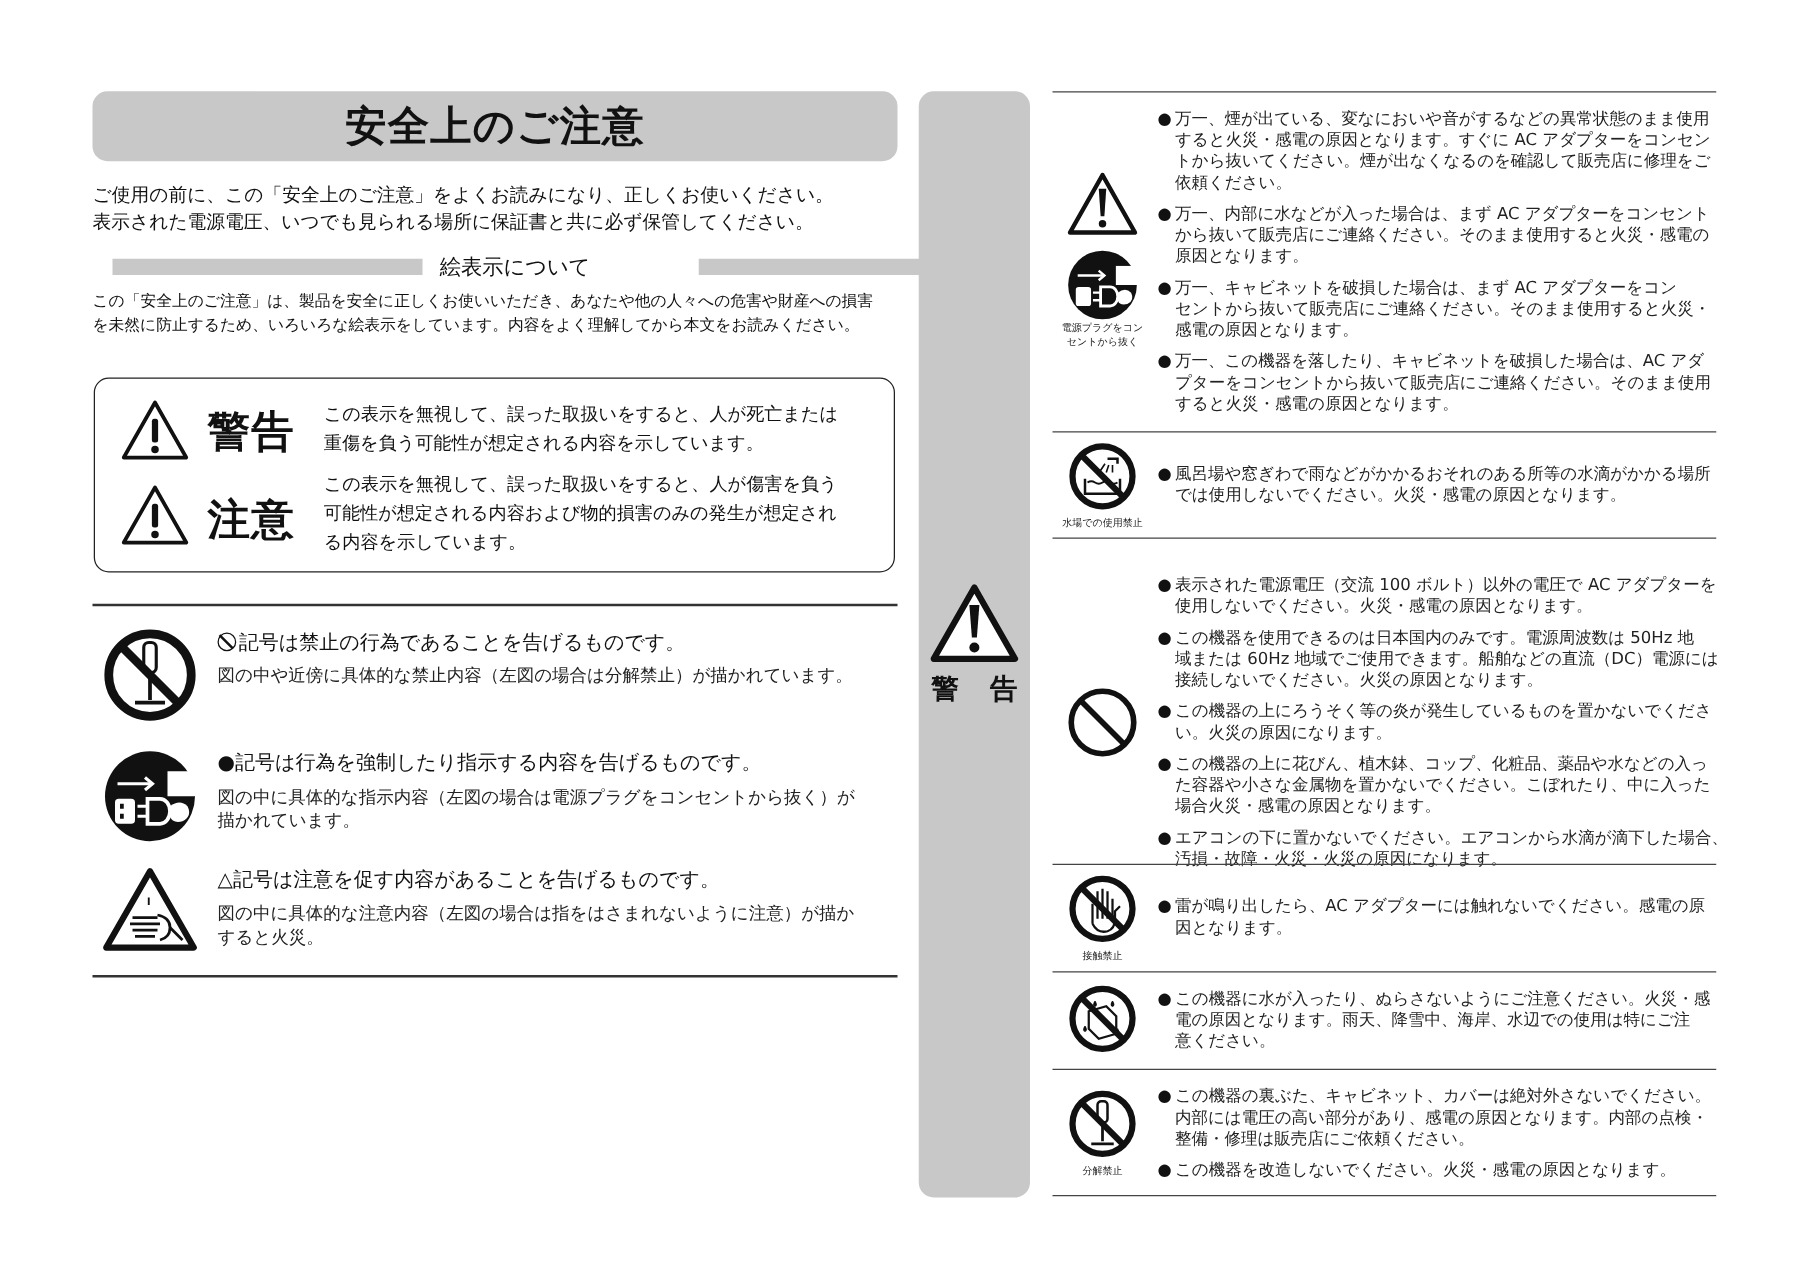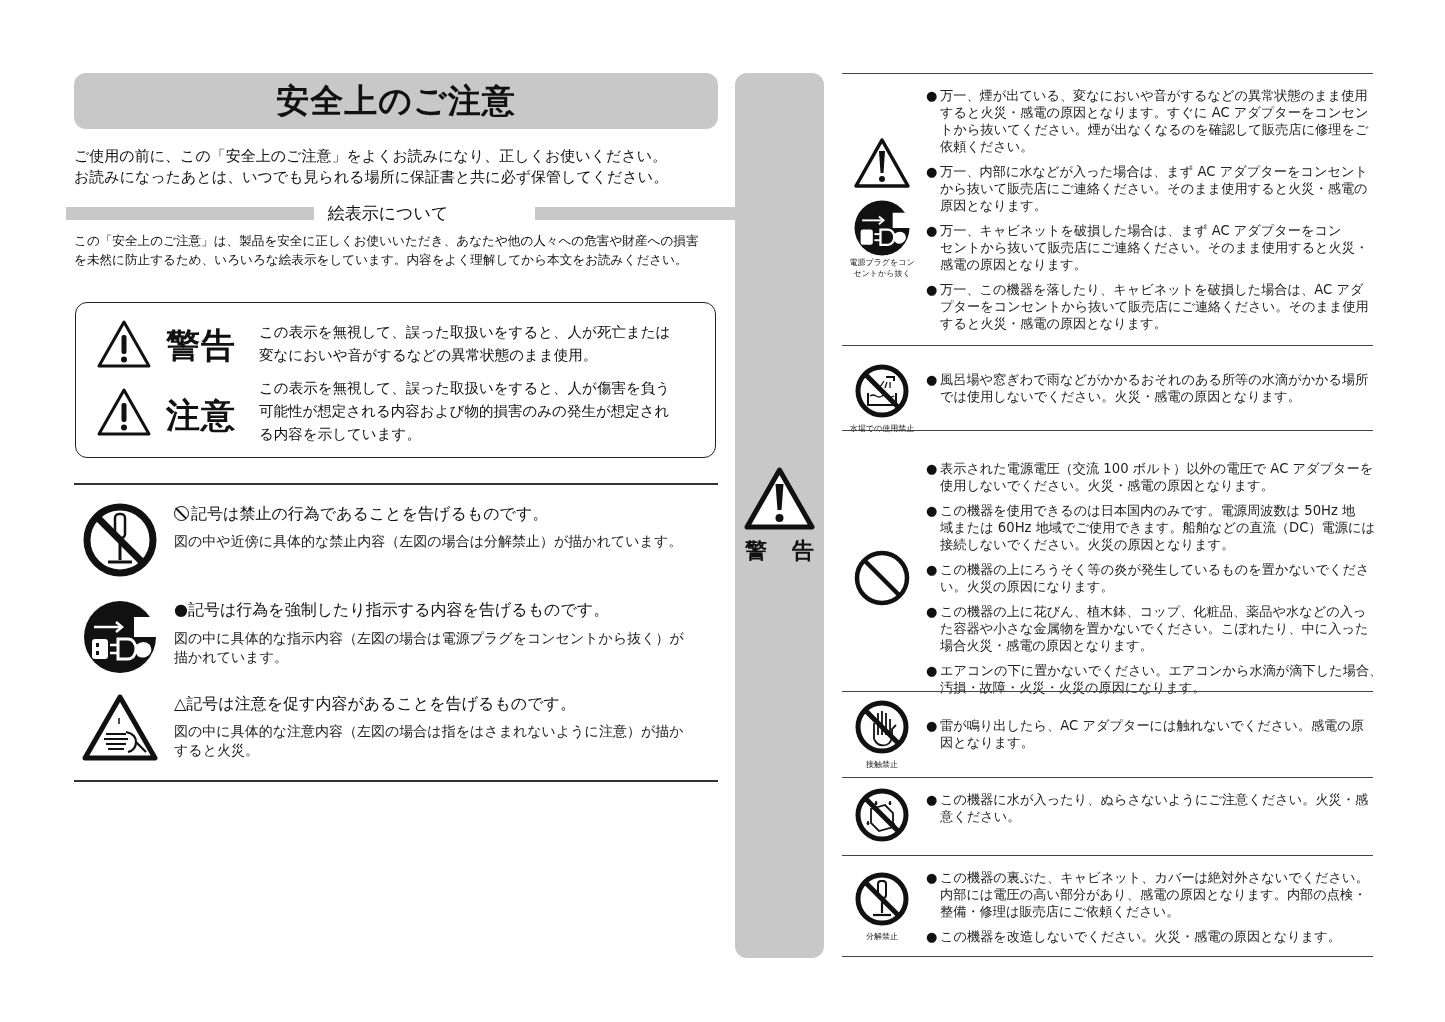--- a/index.html
+++ b/index.html
@@ -13,21 +13,21 @@
   .title-bar {
     left: 74px; top: 73px; width: 644px; height: 56px;
     background: #c8c8c8; border-radius: 12px;
     display: flex; align-items: center; justify-content: center;
   }
   .title-bar span { font-size: 33px; font-weight: bold; letter-spacing: 1px; color: #111; }
 
   .intro { left: 74px; top: 146px; width: 650px; font-size: 15px; line-height: 21px; }
   .intro div { white-space: nowrap; }
 
-  .subhead { left: 66px; top: 203px; width: 717px; height: 22px; font-family: Liberation Serif, serif; }
+  .subhead { left: 90px; top: 203px; width: 717px; height: 22px; }
   .subhead .bar { position: absolute; top: 4px; height: 13px; background: #c8c8c8; }
   .subhead .bar.l { left: 0; width: 248px; }
   .subhead .bar.r { right: 0; width: 248px; }
   .subhead .txt { position: absolute; left: 250px; width: 144px; text-align: center; font-size: 17px; line-height: 22px; top: 0; }
 
   .explain { left: 74px; top: 231px; width: 650px; font-size: 12.6px; line-height: 19px; }
   .explain div { white-space: nowrap; }
 
   .level-box {
     left: 75px; top: 302px; width: 641px; height: 156px;
@@ -67,21 +67,21 @@
 </style>
 </head>
 <body>
 
 <div class="abs title-bar">
   <span>安全上のご注意</span>
 </div>
 
 <div class="abs intro">
   <div>ご使用の前に、この「安全上のご注意」をよくお読みになり、正しくお使いください。</div>
-  <div>お読みになったあとは、いつでも見られる場所に保証書と共に必ず保管してください。</div>
+  <div>表示された電源電圧、いつでも見られる場所に保証書と共に必ず保管してください。</div>
 </div>
 
 <div class="abs subhead">
   <div class="bar l"></div>
   <div class="txt">絵表示について</div>
   <div class="bar r"></div>
 </div>
 
 <div class="abs explain">
   <div>この「安全上のご注意」は、製品を安全に正しくお使いいただき、あなたや他の人々への危害や財産への損害</div>
@@ -91,21 +91,21 @@
 <div class="abs level-box">
   <div class="level-row" style="top:12px;height:60px;">
     <svg class="tri" style="top:4px" width="56" height="50" viewBox="0 0 56 50">
       <polygon points="28,3 53,47 3,47" fill="none" stroke="#111" stroke-width="3" stroke-linejoin="round"></polygon>
       <rect x="25.5" y="16" width="5" height="19" rx="2" fill="#111"></rect>
       <circle cx="28" cy="40.5" r="3" fill="#111"></circle>
     </svg>
     <div class="word" style="top:8px">警告</div>
     <div class="desc" style="top:6px">
       <div>この表示を無視して、誤った取扱いをすると、人が死亡または</div>
-      <div>変なにおいや音がするなどの異常状態のまま使用。</div>
+      <div>重傷を負う可能性が想定される内容を示しています。</div>
     </div>
   </div>
   <div class="level-row" style="top:74px;height:76px;">
     <svg class="tri" style="top:10px" width="56" height="50" viewBox="0 0 56 50">
       <polygon points="28,3 53,47 3,47" fill="none" stroke="#111" stroke-width="3" stroke-linejoin="round"></polygon>
       <rect x="25.5" y="16" width="5" height="19" rx="2" fill="#111"></rect>
       <circle cx="28" cy="40.5" r="3" fill="#111"></circle>
     </svg>
     <div class="word" style="top:16px">注意</div>
     <div class="desc" style="top:0px">
@@ -236,21 +236,21 @@
       <div>万一、この機器を落したり、キャビネットを破損した場合は、AC アダ</div>
       <div>プターをコンセントから抜いて販売店にご連絡ください。そのまま使用</div>
       <div>すると火災・感電の原因となります。</div>
     </div>
   </div>
 </div>
 
 <div class="rline" style="top:345px;"></div>
 
 <div class="rsec" style="top:347px;height:90px;">
-  <div class="icon-col" style="top:16px;">
+  <div class="icon-col" style="top:6px;">
     <svg width="56" height="56" viewBox="0 0 56 56">
       <circle cx="28" cy="28" r="24" fill="none" stroke="#111" stroke-width="5"></circle>
       <path d="M14,30 v12 h28 v-12" fill="none" stroke="#111" stroke-width="2"></path>
       <path d="M16,33 q3,-2 6,0 q3,2 6,0 q3,-2 6,0 q3,2 6,0" fill="none" stroke="#111" stroke-width="1.5"></path>
       <path d="M32,14 h8 v4" fill="none" stroke="#111" stroke-width="2"></path>
       <path d="M30,18 l-4,6 M33,19 l-2,6 M36,19 l0,6" stroke="#111" stroke-width="1.3"></path>
       <line x1="11" y1="11" x2="45" y2="45" stroke="#111" stroke-width="5"></line>
     </svg>
     <div class="caption">水場での使用禁止</div>
   </div>
@@ -323,20 +323,21 @@
     <svg width="56" height="56" viewBox="0 0 56 56">
       <circle cx="28" cy="28" r="24" fill="none" stroke="#111" stroke-width="5"></circle>
       <path d="M17,22 l14,-4 l8,8 v14 l-14,4 l-8,-8 z" fill="none" stroke="#111" stroke-width="1.8"></path>
       <path d="M22,14 q-2,3 0,4 q2,-1 0,-4 M36,14 q-2,3 0,4 q2,-1 0,-4 M14,34 q-2,3 0,4 q2,-1 0,-4 M40,36 q-2,3 0,4 q2,-1 0,-4" fill="#111" stroke="#111" stroke-width="1"></path>
       <line x1="11" y1="11" x2="45" y2="45" stroke="#111" stroke-width="5"></line>
     </svg>
   </div>
   <div class="bul" style="top:12px;">
     <div class="item">
       <div>この機器に水が入ったり、ぬらさないようにご注意ください。火災・感</div>
+      <div>電の原因となります。雨天、降雪中、海岸、水辺での使用は特にご注</div>
       <div>意ください。</div>
     </div>
   </div>
 </div>
 
 <div class="rline" style="top:855px;"></div>
 
 <div class="rsec" style="top:857px;height:100px;">
   <div class="icon-col" style="top:14px;">
     <svg width="56" height="56" viewBox="0 0 56 56">

